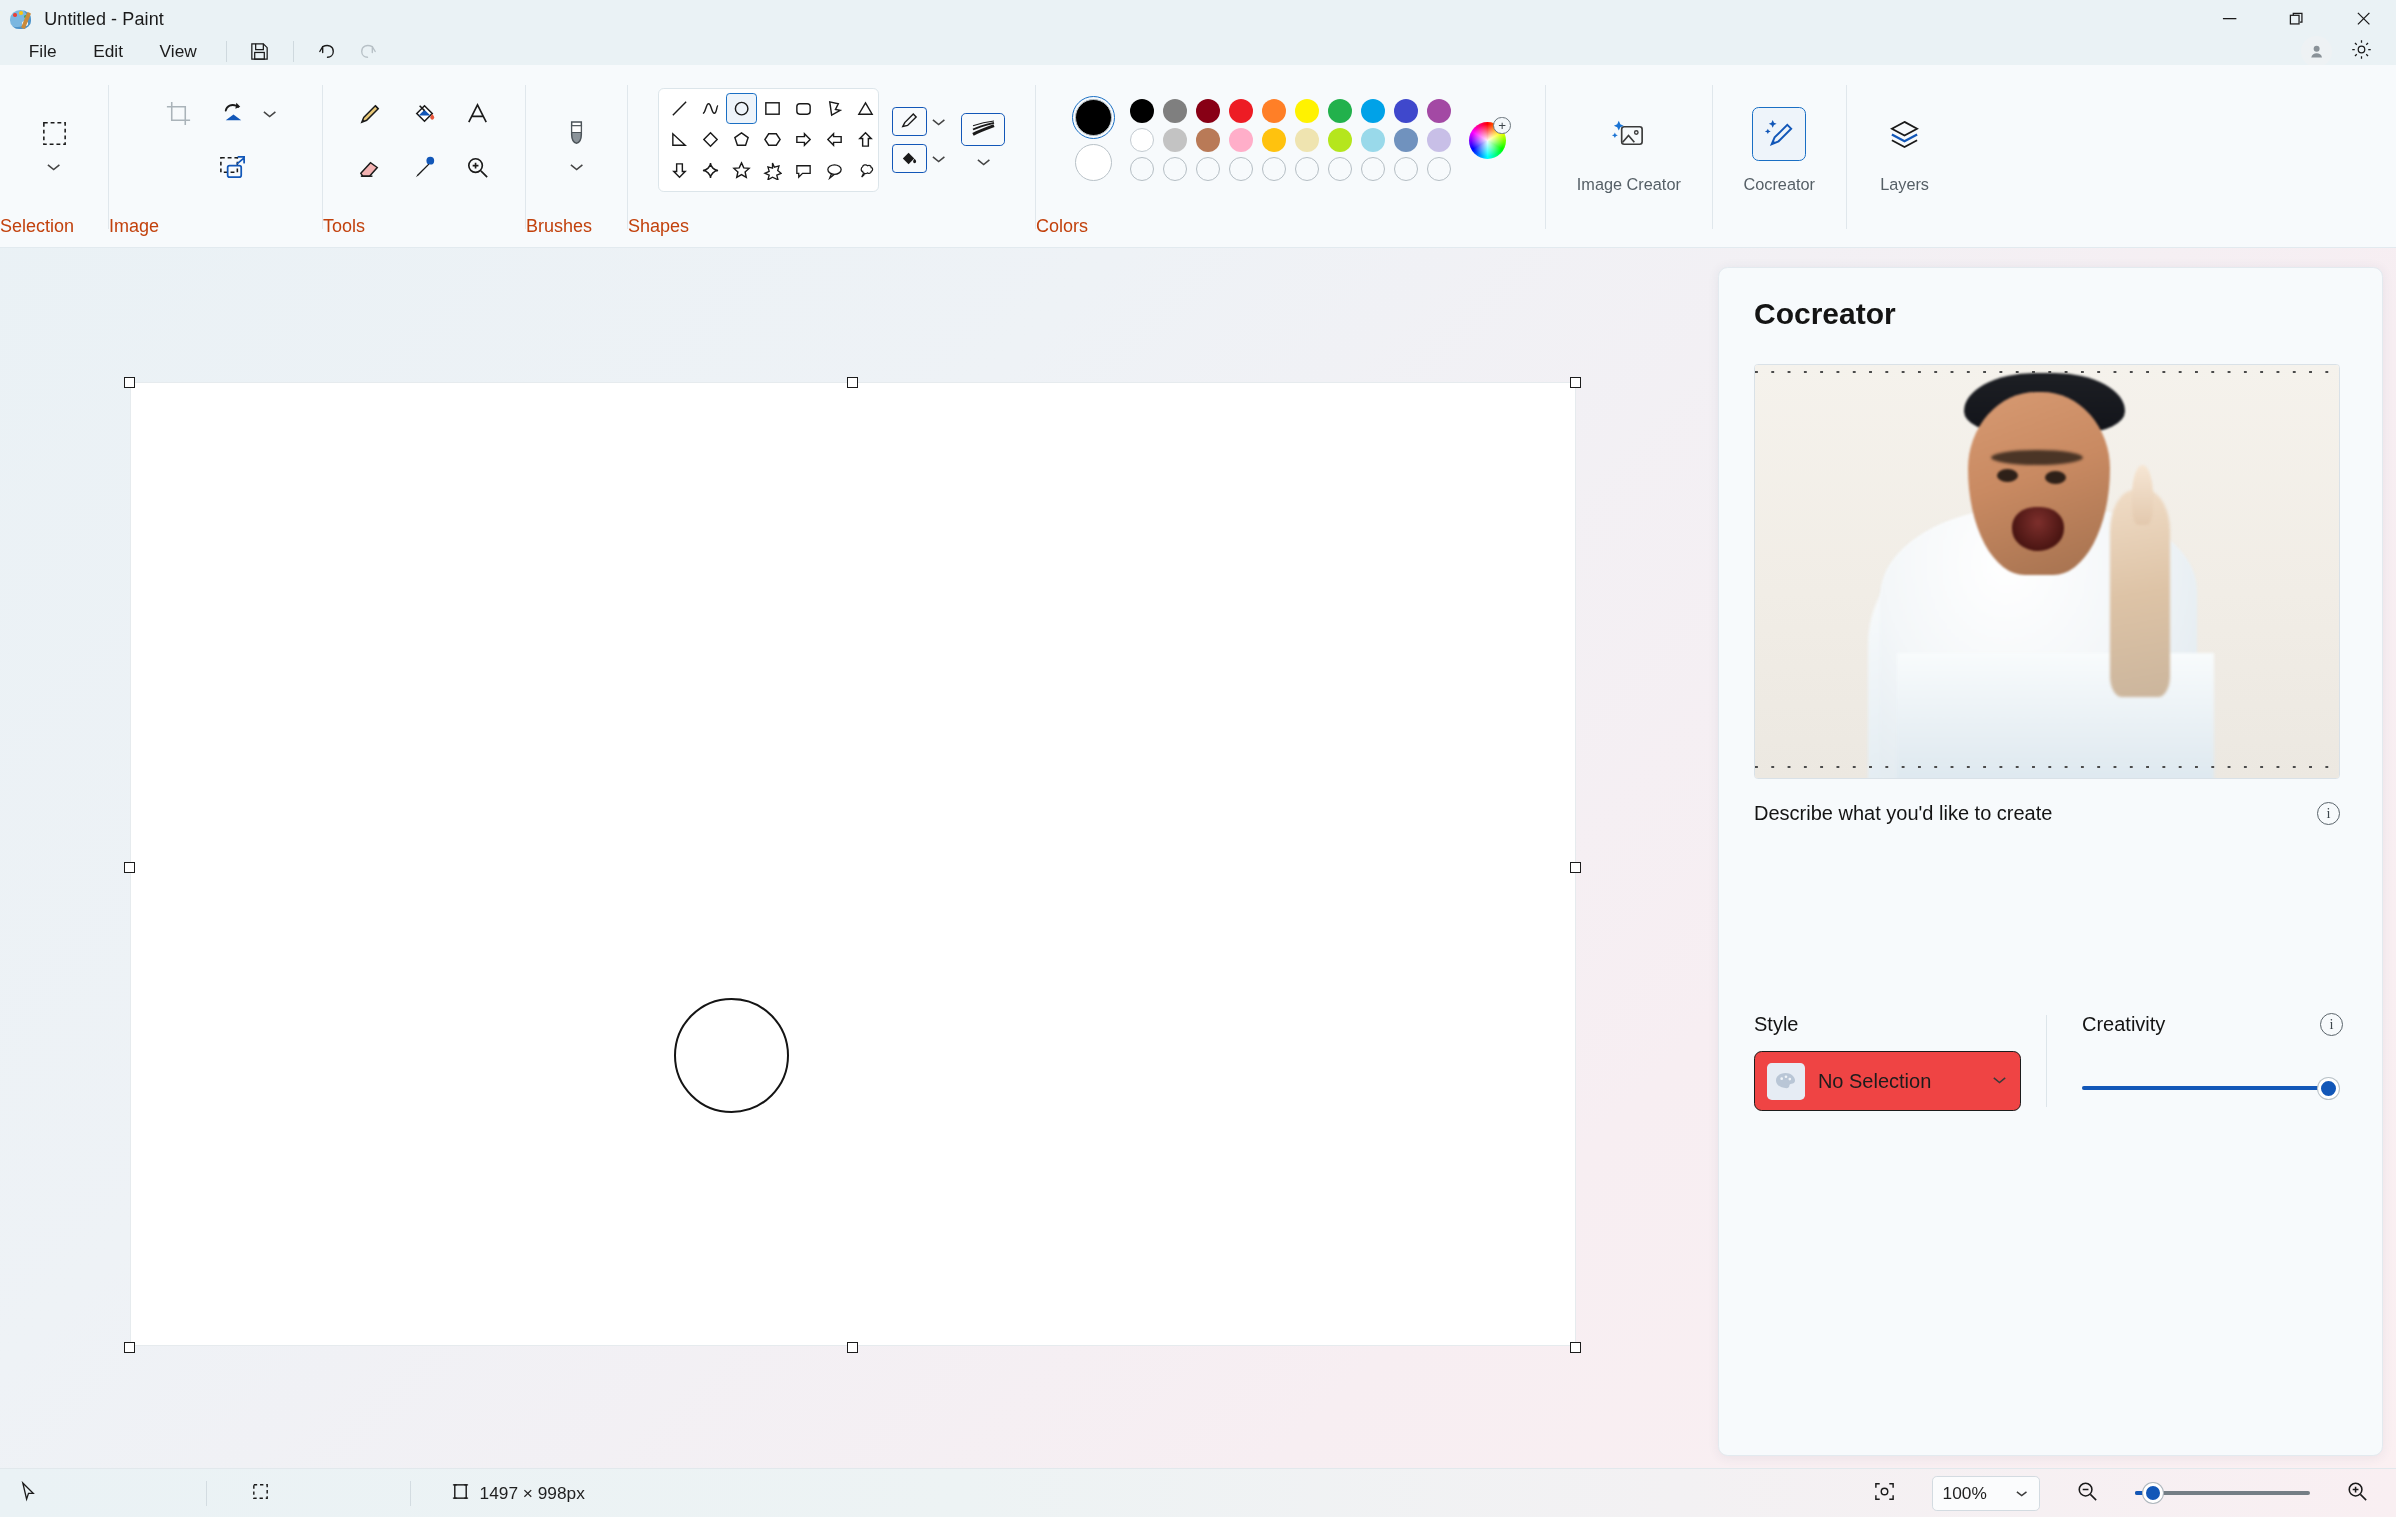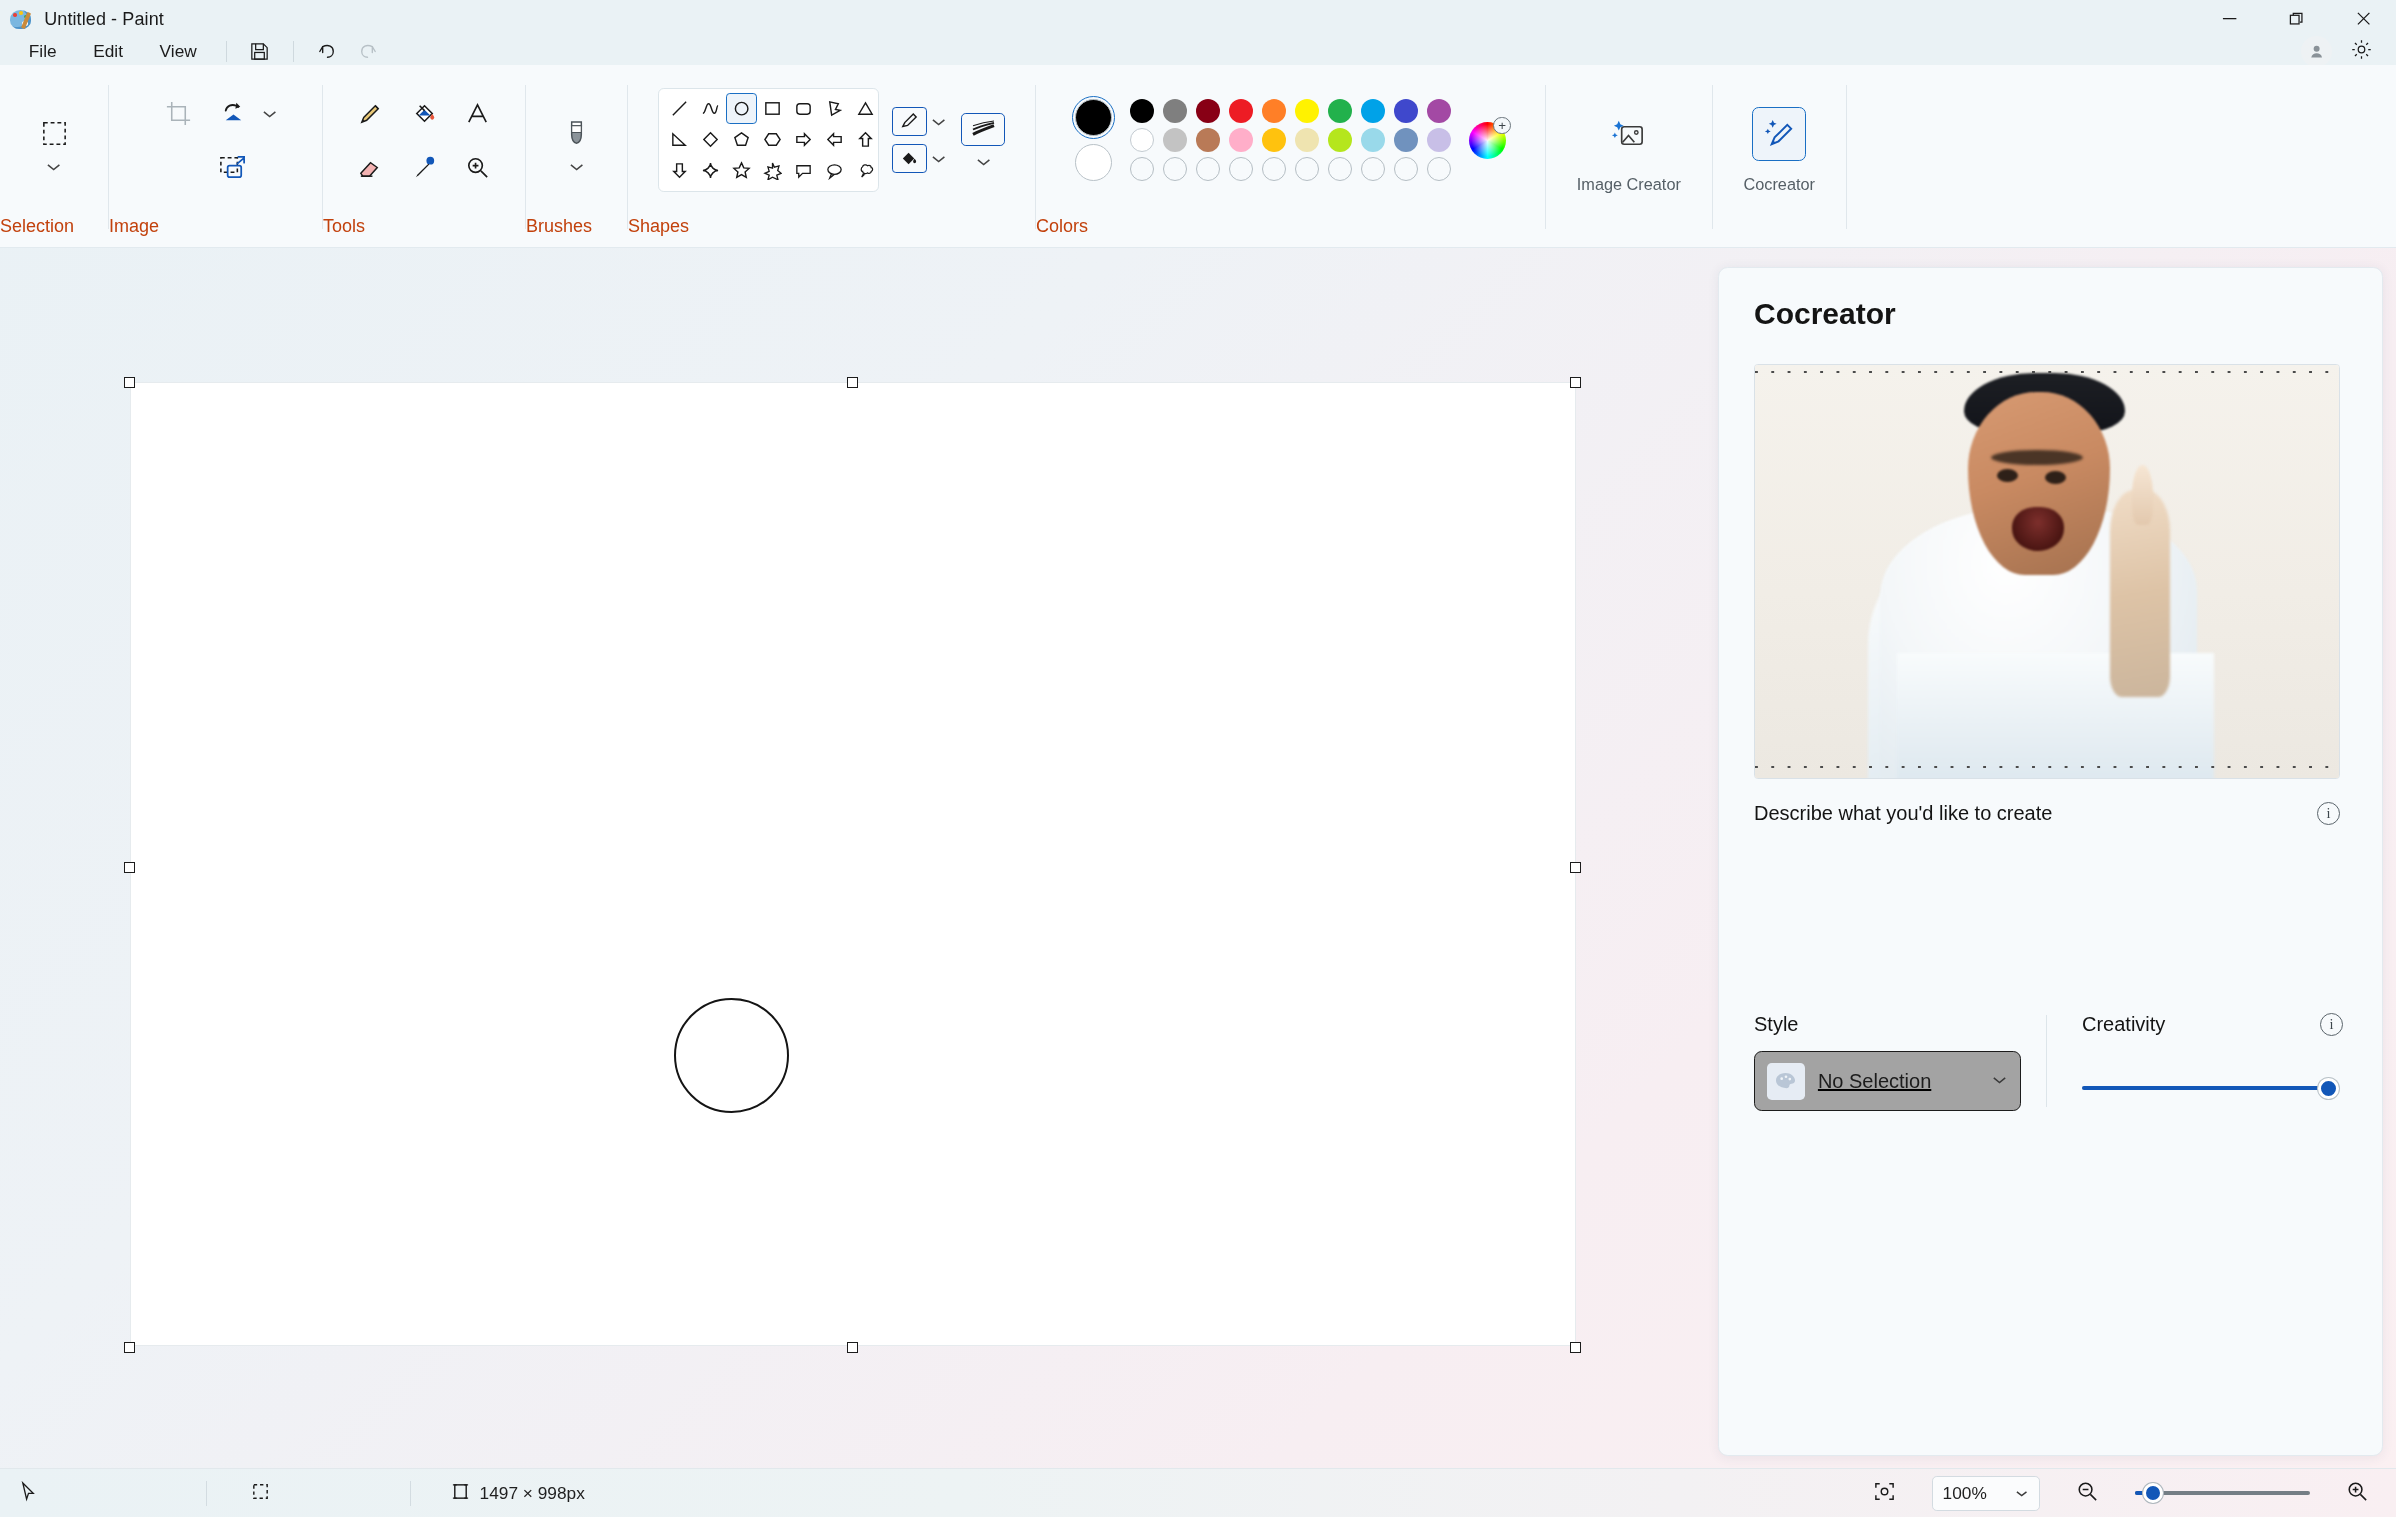--- a/index.html
+++ b/index.html
@@ -232,23 +232,23 @@
   .prompt-box {
     position: absolute; left: 35px; top: 574px; width: 586px; height: 109px;
     background: #fcfdfe; border: 1px solid #d6dee4; border-bottom: 1.9px solid #8a939a;
     border-radius: 5.8px; padding: 13.4px 17.3px;
     font-size: 20px; color: #1c1c1c;
   }
 
   .style-section { position: absolute; left: 35px; top: 745px; width: 279px; }
   .sec-label { font-size: 20px; color: #141414; }
   .style-dd {
-    margin-top: 15.4px; width: 267px; height: 60px; background: #a3a3a3;
+    margin-top: 15.4px; width: 267px; height: 60px; background: #ef4444;
     border: 1.9px solid #1c1c1c; border-radius: 7.7px;
-    display: flex; align-items: center; padding: 0 11.5px; gap: 13.4px; text-decoration: underline;
+    display: flex; align-items: center; padding: 0 11.5px; gap: 13.4px;
   }
   .style-thumb {
     width: 38px; height: 37px; border-radius: 4.8px; background: #e6ecf4;
     display: flex; align-items: center; justify-content: center;
   }
   .style-text { font-size: 20px; color: #1c1c1c; flex: 1; }
 
   .vsep { position: absolute; left: 327px; top: 747px; width: 1px; height: 92px; background: #dde5ea; }
 
   .creativity-section { position: absolute; left: 363px; top: 745px; width: 261px; }
@@ -805,20 +805,35 @@
                 <path d="M6 12l.9 1.9L9 14.8l-2.1.9L6 17.6l-.9-1.9L3 14.8l2.1-.9z" fill="#1257b8"></path>
               </svg>
             </div>
             <div class="big-label">Cocreator</div>
           </div>
         </div>
         <div style="height:11.5px;"></div>
       </div>
       <div class="rdiv"></div>
 
+      <div class="rgroup">
+        <div class="rgroup-body">
+          <div class="big-btn">
+            <div class="big-icon">
+              <svg width="37" height="33" viewBox="0 0 38 34" fill="none">
+                <path d="M19 4l13 7-13 7-13-7z" stroke="#1a1a1a" stroke-width="1.8"></path>
+                <path d="M6 17l13 7 13-7" stroke="#1257b8" stroke-width="2.4"></path>
+                <path d="M6 23l13 7 13-7" stroke="#1a1a1a" stroke-width="1.8"></path>
+              </svg>
+            </div>
+            <div class="big-label">Layers</div>
+          </div>
+        </div>
+        <div style="height:11.5px;"></div>
+      </div>
 
     </div>
   </div>
 
   <div class="canvas-area">
     <div class="canvas-sheet">
       <div class="drawn-circle"></div>
     </div>
     <div class="handle" style="left:124px; top:129px;"></div>
     <div class="handle" style="left:847px; top:129px;"></div>

